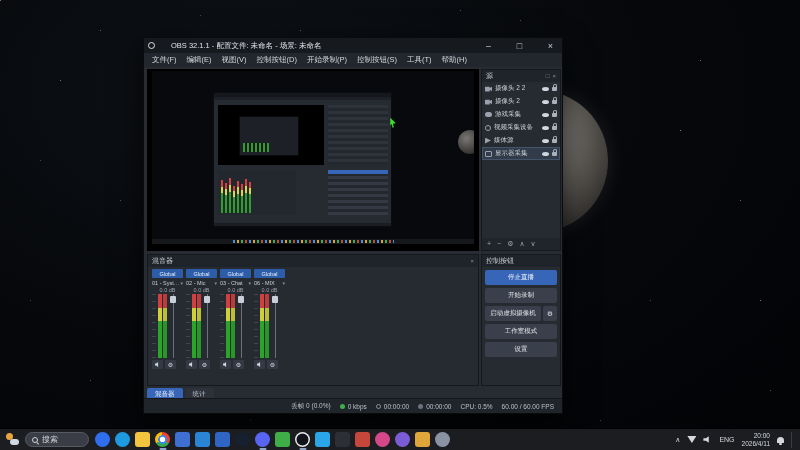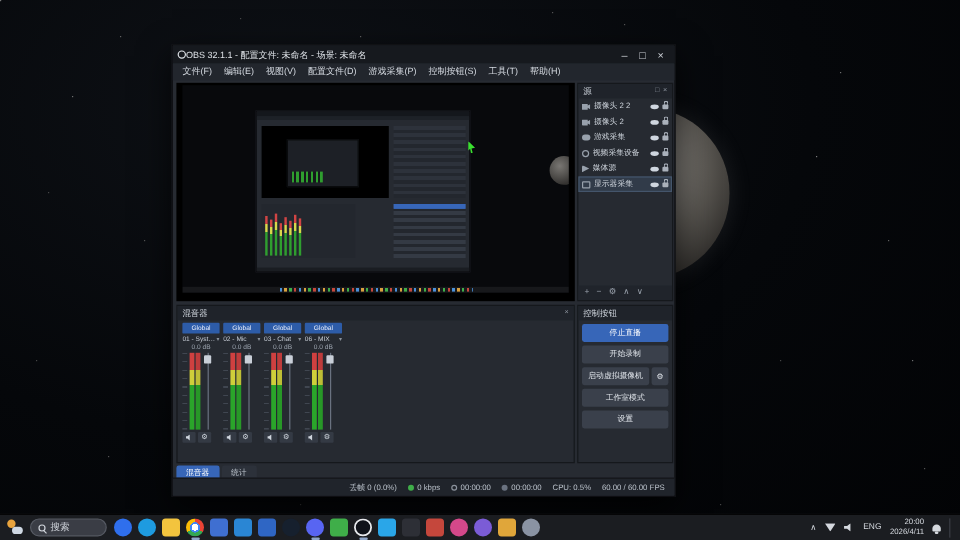--- a/index.html
+++ b/index.html
@@ -12,21 +12,21 @@
       520px 20px #666,680px 130px #999,30px 300px #555,600px 420px #555,200px 15px #555,
       460px 10px #666,760px 300px #888,100px 30px #777;}
   .moon{position:absolute;left:468px;top:90px;width:140px;height:142px;border-radius:50%;
     background:radial-gradient(circle at 36% 34%, #b5b2ac 0%, #8b8883 26%, #595651 55%, #23211f 88%);
     box-shadow:0 0 20px rgba(190,190,190,.12);}
 
   
   .obs{position:absolute;left:143px;top:37px;width:420px;height:377px;background:#272b32;
     border:1px solid #0a0b0d;box-shadow:0 10px 26px rgba(0,0,0,.75);box-sizing:border-box;color:#d7dce3;}
   .titlebar{position:absolute;left:0;top:0;right:0;height:15px;background:#16191e;
-    display:flex;align-items:center;gap:0;padding:0 4px;box-sizing:border-box;}
+    display:flex;align-items:center;gap:16px;padding:0 4px;box-sizing:border-box;}
   .obs-logo{width:7px;height:7px;border-radius:50%;border:1.5px solid #dfe3e8;background:#16191e;box-sizing:border-box;flex:0 0 auto;}
   .title-text{font-size:7.5px;color:#dfe3e8;white-space:nowrap;overflow:hidden;flex:1;}
   .win-btn{width:15px;height:13px;display:flex;align-items:center;justify-content:center;font-size:9px;color:#c8ccd2;}
   .menubar{position:absolute;left:0;top:15px;right:0;height:14px;background:#22262d;display:flex;align-items:center;padding-left:3px;}
   .menu-item{font-size:7.5px;color:#d4d9e0;padding:0 5px;line-height:14px;white-space:nowrap;}
 
   
   .canvas{position:absolute;left:3px;top:31px;width:332px;height:182px;background:#000;}
   .preview{position:absolute;left:5px;top:2px;right:5px;bottom:7px;background:#08090c;overflow:hidden;}
   .mini-moon{position:absolute;right:-8px;top:34%;width:24px;height:24px;border-radius:50%;
@@ -162,22 +162,22 @@
     <span class="title-text" data-name="window-title">OBS 32.1.1 - 配置文件: 未命名 - 场景: 未命名</span>
     <span class="win-btn" data-name="minimize-button">–</span>
     <span class="win-btn" data-name="maximize-button">□</span>
     <span class="win-btn" data-name="close-button">×</span>
   </div>
 
   <div class="menubar" id="menubar" data-name="menu-bar">
       <div class="menu-item" data-name="menu-item-0">文件(F)</div>
       <div class="menu-item" data-name="menu-item-1">编辑(E)</div>
       <div class="menu-item" data-name="menu-item-2">视图(V)</div>
-      <div class="menu-item" data-name="menu-item-3">配置文件(D)</div>
-      <div class="menu-item" data-name="menu-item-4">游戏采集(P)</div>
+      <div class="menu-item" data-name="menu-item-3">控制按钮(D)</div>
+      <div class="menu-item" data-name="menu-item-4">开始录制(P)</div>
       <div class="menu-item" data-name="menu-item-5">控制按钮(S)</div>
       <div class="menu-item" data-name="menu-item-6">工具(T)</div>
       <div class="menu-item" data-name="menu-item-7">帮助(H)</div>
     </div>
 
   <div class="canvas" data-name="preview-canvas">
     <div class="preview" data-name="display-capture-preview">
       <div class="mini-moon" data-name="mini-moon"></div>
       <div class="mini-window" data-name="mini-obs-window">
         <div class="mini-titlebar" data-name="mini-titlebar"></div>

